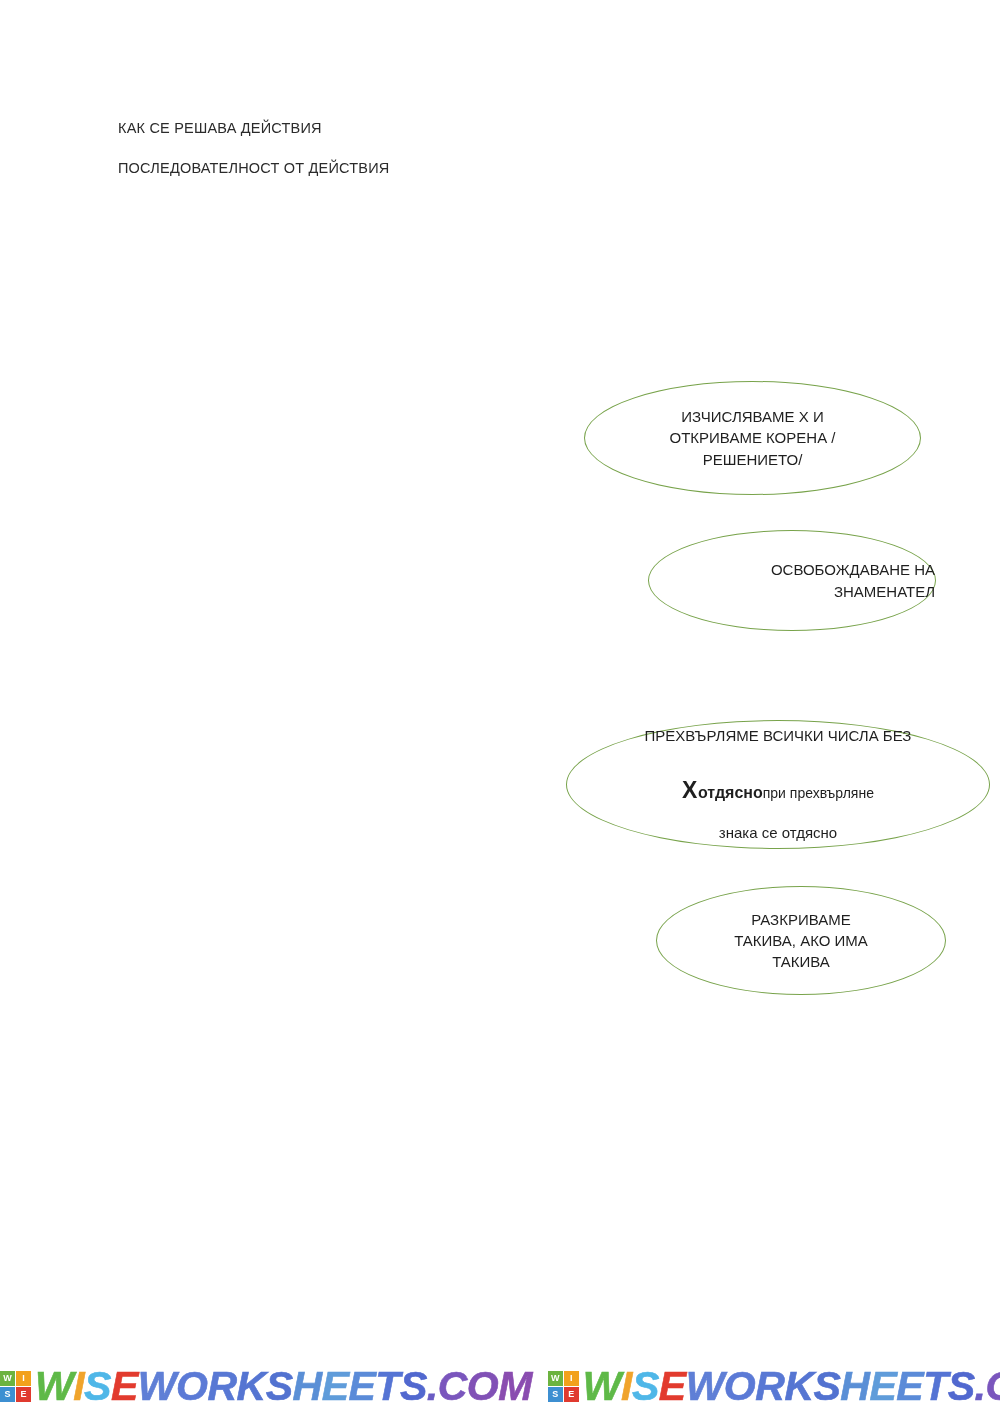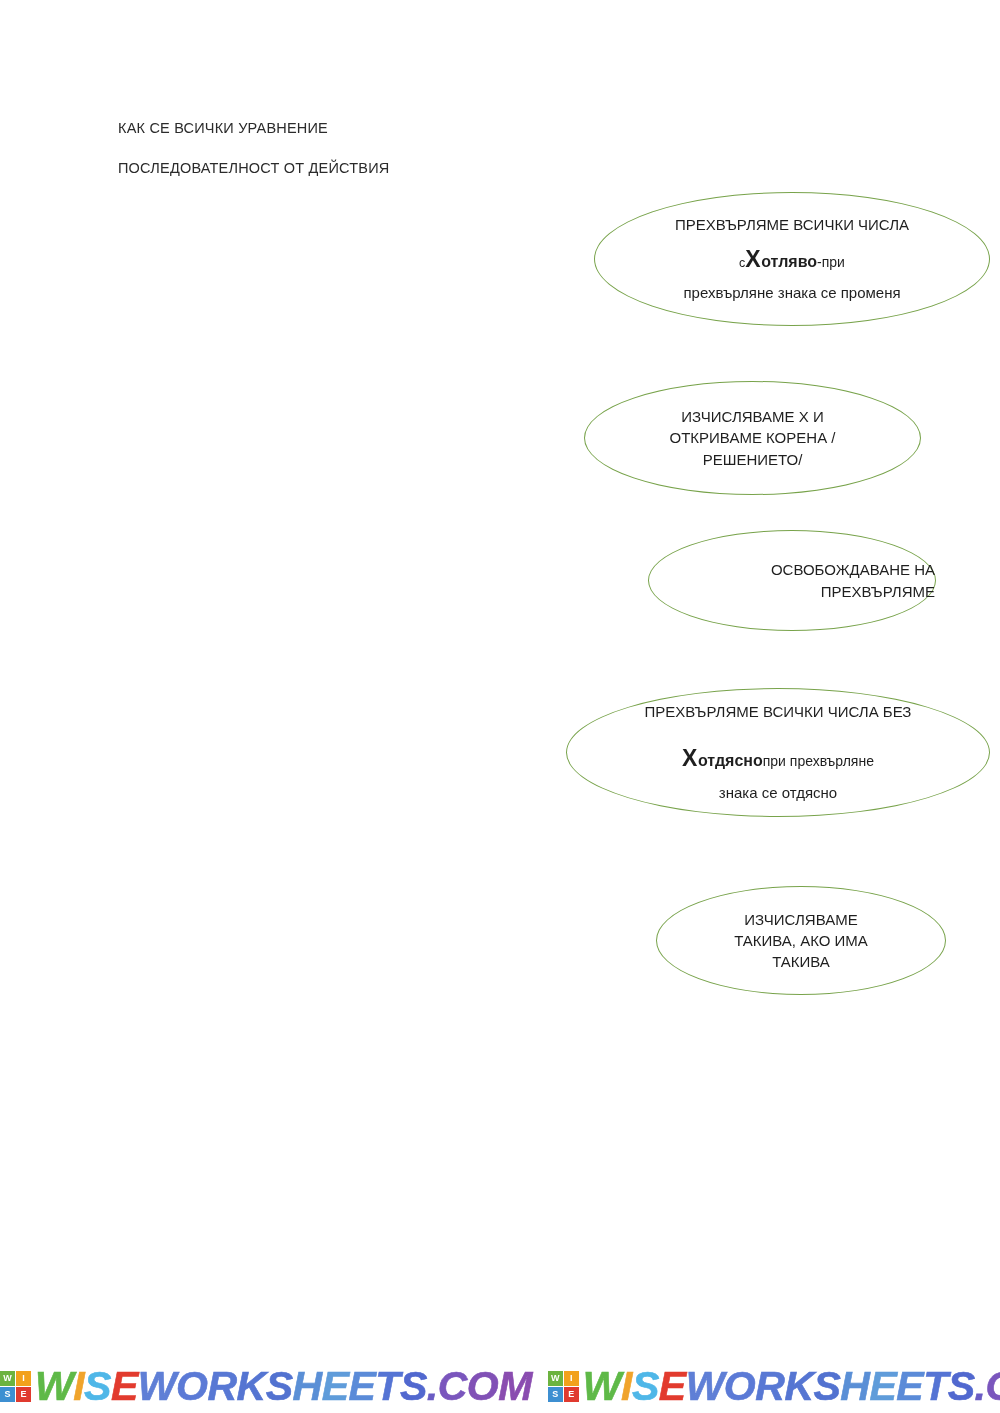--- a/index.html
+++ b/index.html
@@ -73,22 +73,22 @@
 
   
   #ellipse-clear-denominator {
     left: 648px;  top: 530px;
     width: 288px; height: 101px; align-items: flex-end;
   }
   #ellipse-clear-denominator .line { font-size: 15px; }
 
   
   #ellipse-transfer-right {
-    left: 566px;  top: 688px;
-    width: 424px; height: 129px;
+    left: 566px;  top: 720px;
+    width: 424px; height: 129px; gap: 8px;
   }
   #ellipse-transfer-right .l1 { font-size: 15px; }
   #ellipse-transfer-right .l2 { font-size: 15px; margin-top: 19px; }
   #ellipse-transfer-right .l3 { font-size: 15px; margin-top: 8px; }
 
   
   #ellipse-open-brackets {
     left: 656px;  top: 886px;
     width: 290px; height: 109px;
   }
@@ -154,48 +154,43 @@
     display: inline-block;
     -webkit-text-stroke: 0.6px currentColor;
   }
   .wm-gap { width: 16px; flex: 0 0 auto; }
 </style>
 </head>
 <body>
 
 <div class="page">
 
-  <div class="heading" id="heading-1">КАК СЕ ВСИЧКИ УРАВНЕНИЕ</div>
+  <div class="heading" id="heading-1">КАК СЕ РЕШАВА ДЕЙСТВИЯ</div>
   <div class="heading" id="heading-2">ПОСЛЕДОВАТЕЛНОСТ ОТ ДЕЙСТВИЯ</div>
 
-  <div class="ellipse" id="ellipse-transfer-left">
-    <span class="line l1">ПРЕХВЪРЛЯМЕ ВСИЧКИ ЧИСЛА</span>
-    <span class="line l2"><span class="small-pre">с</span><span class="big-x">X</span><span class="bold-word">отляво</span><span class="dash">-</span><span class="plain-tail">при</span></span>
-    <span class="line l3">прехвърляне знака се променя</span>
-  </div>
 
   <div class="ellipse" id="ellipse-compute-x">
     <span class="line">ИЗЧИСЛЯВАМЕ Х И</span>
     <span class="line">ОТКРИВАМЕ КОРЕНА /</span>
     <span class="line">РЕШЕНИЕТО/</span>
   </div>
 
   <div class="ellipse" id="ellipse-clear-denominator">
     <span class="line">ОСВОБОЖДАВАНЕ НА</span>
-    <span class="line">ПРЕХВЪРЛЯМЕ</span>
+    <span class="line">ЗНАМЕНАТЕЛ</span>
   </div>
 
   <div class="ellipse" id="ellipse-transfer-right">
     <span class="line l1">ПРЕХВЪРЛЯМЕ ВСИЧКИ ЧИСЛА БЕЗ</span>
     <span class="line l2"><span class="big-x">X</span><span class="bold-word">отдясно</span><span class="plain-tail">при прехвърляне</span></span>
     <span class="line l3">знака се отдясно</span>
   </div>
 
   <div class="ellipse" id="ellipse-open-brackets">
-    <span class="line">ИЗЧИСЛЯВАМЕ</span>
+    <span class="line">РАЗКРИВАМЕ</span>
     <span class="line">ТАКИВА, АКО ИМА</span>
     <span class="line">ТАКИВА</span>
   </div>
 
   <div id="watermark">
       <div class="wm-unit">
         <div class="wm-logo">
           <span class="wm-sq-w">W</span>
           <span class="wm-sq-i">I</span>
           <span class="wm-sq-s">S</span>

